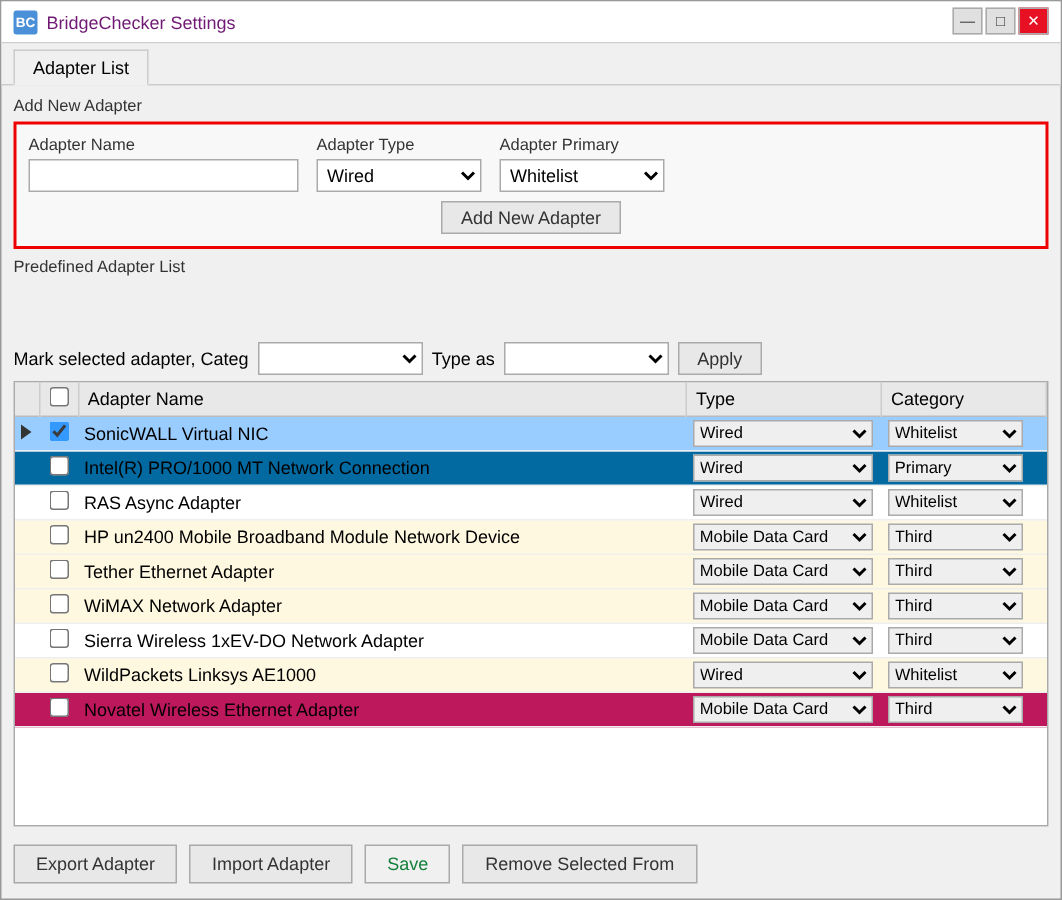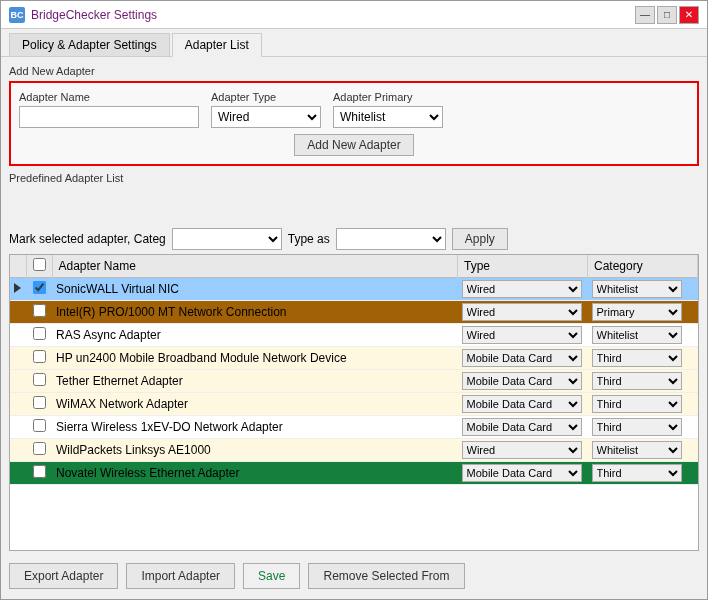--- a/index.html
+++ b/index.html
@@ -16,21 +16,20 @@
       height: 600px;
       background: #f0f0f0;
       border: 1px solid #999;
       display: flex;
       flex-direction: column;
     }
     .title-bar {
       background: #fff;
       border-bottom: 1px solid #ccc;
       display: flex;
-      align-items: center;
       padding: 4px 8px;
       height: 28px;
       justify-content: space-between;
     }
     .title-bar-left {
       display: flex;
       align-items: center;
       gap: 6px;
     }
     .title-icon {
@@ -239,23 +238,20 @@
       <span class="title-text">BridgeChecker Settings</span>
     </div>
     <div class="title-buttons">
       <button class="title-btn">—</button>
       <button class="title-btn">□</button>
       <button class="title-btn close">✕</button>
     </div>
   </div>
 
   <div class="tabs">
-    <div class="tab">
-      <span>Policy &amp; Adapter Settings</span>
-    </div>
     <div class="tab active">
       <span>Adapter List</span>
     </div>
   </div>
 
   <div class="content">
 
     <div>
       <div class="section-label">Add New Adapter</div>
       <div class="add-adapter-box">
@@ -323,21 +319,21 @@
             </tr>
           </thead>
           <tbody id="adapter-tbody">
           <tr style="background: rgb(153, 204, 255);">
                 <td style="text-align: center; padding-left: 2px;"><span class="arrow-right"></span></td>
                 <td style="text-align: center;"><input type="checkbox" checked="" style="accent-color: rgb(51, 153, 255);"></td>
                 <td>SonicWALL Virtual NIC</td>
                 <td><select class="row-select" style="width: 120px;"><option value="Wired">Wired</option><option value="Mobile Data Card">Mobile Data Card</option><option value="Wireless">Wireless</option></select></td>
                 <td><select class="row-select" style="width: 90px;"><option value="Whitelist">Whitelist</option><option value="Primary">Primary</option><option value="Third">Third</option></select></td>
               </tr>
-              <tr style="background: #a16207;">
+              <tr style="background: #0369a1;">
                 <td style="text-align: center; padding-left: 2px;"></td>
                 <td style="text-align: center;"><input type="checkbox" style=""></td>
                 <td>Intel(R) PRO/1000 MT Network Connection</td>
                 <td><select class="row-select" style="width: 120px;"><option value="Wired">Wired</option><option value="Mobile Data Card">Mobile Data Card</option><option value="Wireless">Wireless</option></select></td>
                 <td><select class="row-select" style="width: 90px;"><option value="Whitelist">Whitelist</option><option value="Primary" selected="">Primary</option><option value="Third">Third</option></select></td>
               </tr>
               <tr style="background: white;">
                 <td style="text-align: center; padding-left: 2px;"></td>
                 <td style="text-align: center;"><input type="checkbox" style=""></td>
                 <td>RAS Async Adapter</td>
@@ -372,21 +368,21 @@
                 <td><select class="row-select" style="width: 120px;"><option value="Wired">Wired</option><option value="Mobile Data Card" selected="">Mobile Data Card</option><option value="Wireless">Wireless</option></select></td>
                 <td><select class="row-select" style="width: 90px;"><option value="Whitelist">Whitelist</option><option value="Primary">Primary</option><option value="Third" selected="">Third</option></select></td>
               </tr>
               <tr style="background: rgb(255, 248, 224);">
                 <td style="text-align: center; padding-left: 2px;"></td>
                 <td style="text-align: center;"><input type="checkbox" style=""></td>
                 <td>WildPackets Linksys AE1000</td>
                 <td><select class="row-select" style="width: 120px;"><option value="Wired">Wired</option><option value="Mobile Data Card">Mobile Data Card</option><option value="Wireless">Wireless</option></select></td>
                 <td><select class="row-select" style="width: 90px;"><option value="Whitelist">Whitelist</option><option value="Primary">Primary</option><option value="Third">Third</option></select></td>
               </tr>
-              <tr style="background: #15803d;">
+              <tr style="background: #be185d;">
                 <td style="text-align: center; padding-left: 2px;"></td>
                 <td style="text-align: center;"><input type="checkbox" style=""></td>
                 <td>Novatel Wireless Ethernet Adapter</td>
                 <td><select class="row-select" style="width: 120px;"><option value="Wired">Wired</option><option value="Mobile Data Card" selected="">Mobile Data Card</option><option value="Wireless">Wireless</option></select></td>
                 <td><select class="row-select" style="width: 90px;"><option value="Whitelist">Whitelist</option><option value="Primary">Primary</option><option value="Third" selected="">Third</option></select></td>
               </tr>
             </tbody>
         </table>
       </div>
     </div>

